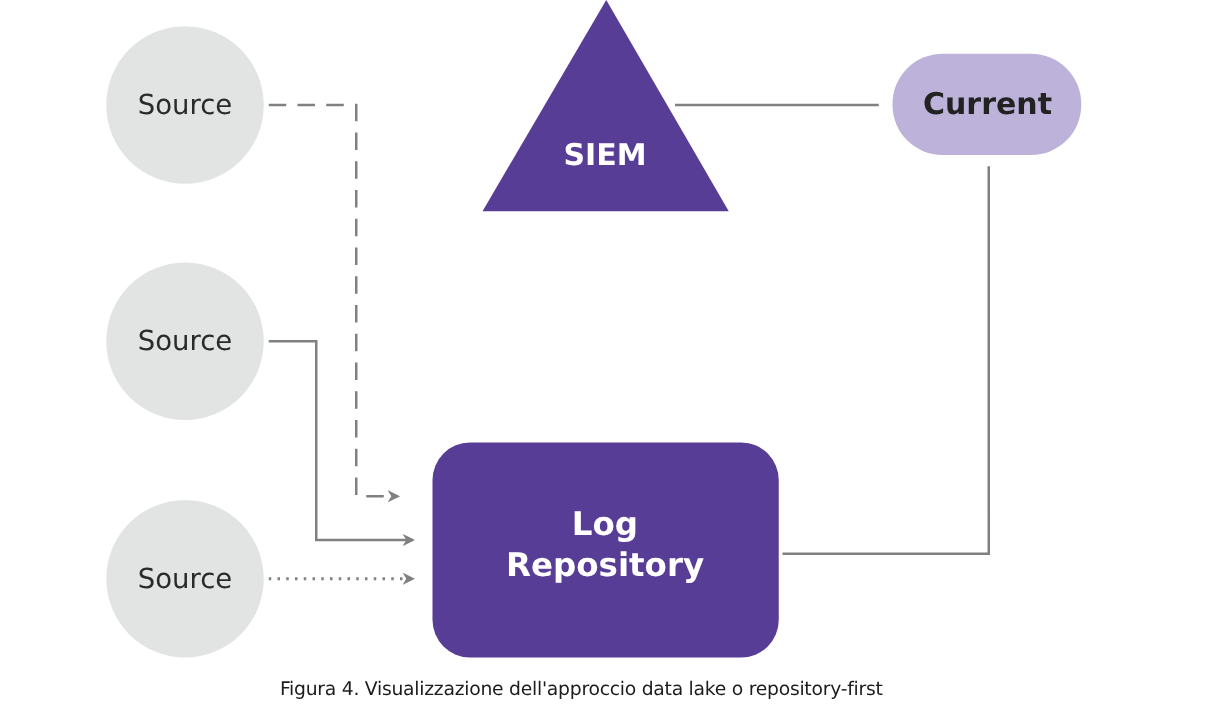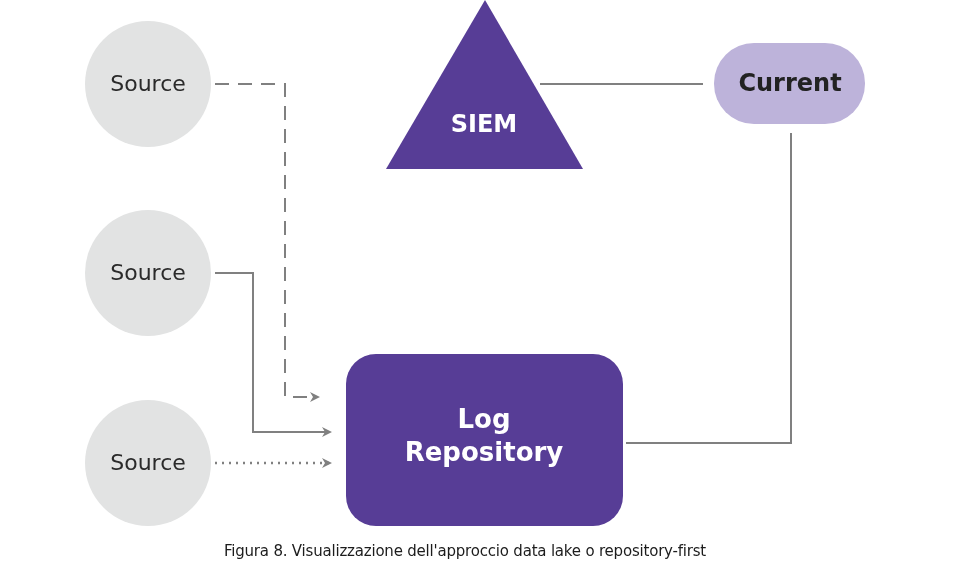--- a/index.html
+++ b/index.html
@@ -50,13 +50,13 @@
     <text class="node-text" x="790" y="91" text-anchor="middle" font-size="24" font-weight="bold" fill="#222222">Current</text>
   </g>
 
   <g>
     <rect x="346" y="354" width="277" height="172" rx="30" ry="30" fill="#573d96"></rect>
     <text class="node-text" x="484" y="428" text-anchor="middle" font-size="26" font-weight="bold" fill="#ffffff">Log</text>
     <text class="node-text" x="484" y="461" text-anchor="middle" font-size="26" font-weight="bold" fill="#ffffff">Repository</text>
   </g>
 </svg>
 
-<div class="caption">Figura 8. Visualizzazione dell'approccio data lake o repository-first</div>
+<div class="caption">Figura 4. Visualizzazione dell'approccio data lake o repository-first</div>
 
 </body></html>

